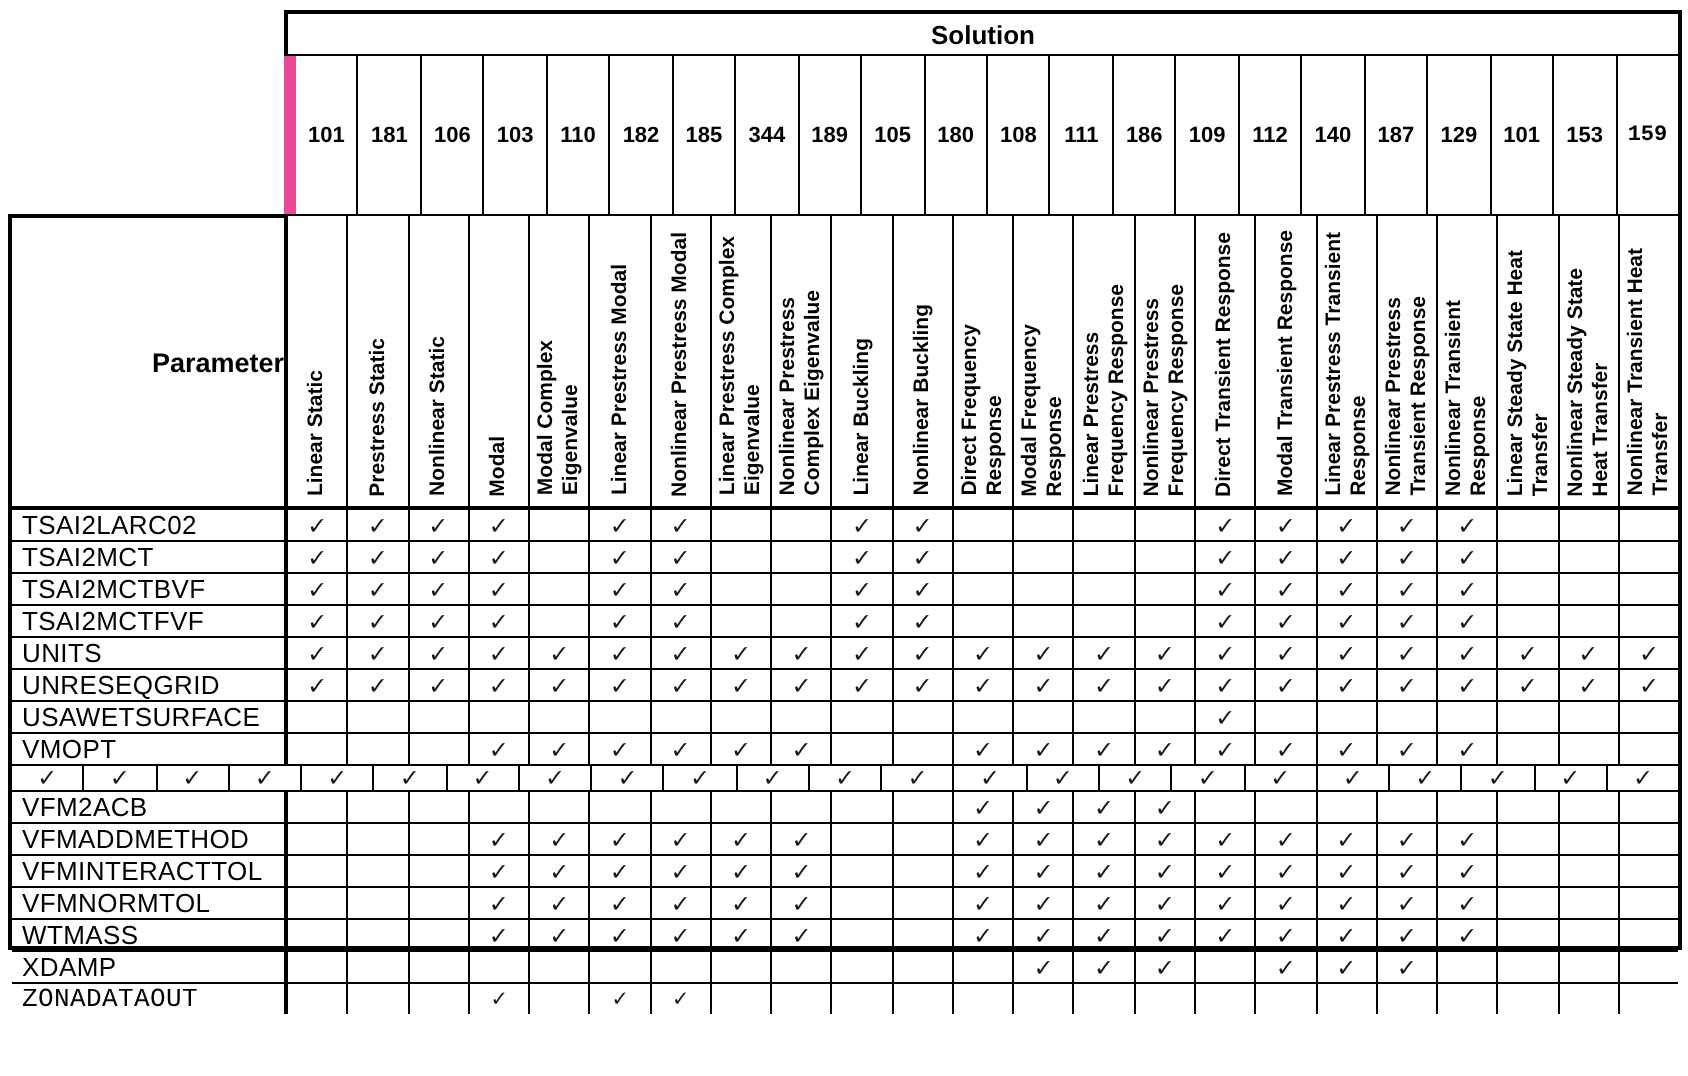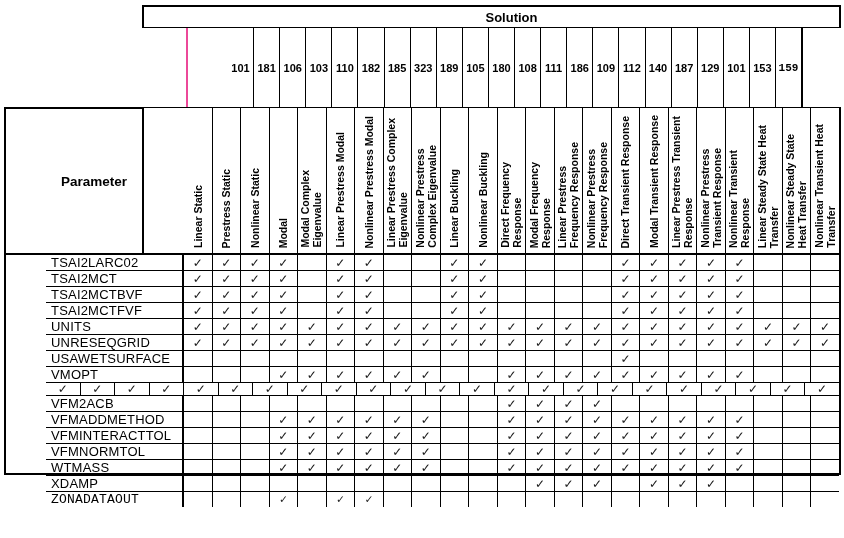--- a/index.html
+++ b/index.html
@@ -1,44 +1,44 @@
 <!DOCTYPE html>
 <html><head>
 <meta charset="utf-8">
 <style>
   html,body{margin:0;padding:0;background:#fff;}
   body{width:844px;height:538px;position:relative;font-family:"Liberation Sans",sans-serif;color:#000;}
   .stage{position:absolute;left:4px;top:5px;width:837px;height:531px;}
-  .abs{position:absolute;box-sizing:border-box;padding-left:40px;}
+  .abs{position:absolute;box-sizing:border-box;}
 
   
   .sol-title{left:138px;top:0;width:699px;height:23px;
     border-top:2px solid #000;border-left:2px solid #000;border-right:2px solid #000;border-bottom:1px solid #000;
     display:flex;align-items:center;justify-content:center;font-weight:bold;font-size:13px;}
 
   
-  .codes-row{left:138px;top:23px;width:617px;height:79px;
-    border-left:2px solid #ec4899;border-right:2px solid #000;display:flex;margin-left:44px;}
+  .codes-row{left:138px;top:23px;width:699px;height:79px;
+    border-left:6px solid #ec4899;border-right:2px solid #000;display:flex;}
   .code-cell{flex:1 1 0;box-sizing:border-box;border-right:1px solid #000;
     display:flex;align-items:center;justify-content:center;font-weight:bold;font-size:11px;}
   .codes-row .code-cell:last-child{border-right:none;font-family:Liberation Mono, monospace;}
 
   
   .names-row{left:138px;top:102px;width:699px;height:146px;
     border-left:2px solid #000;border-right:2px solid #000;border-top:1px solid #000;display:flex;}
   .name-cell{flex:1 1 0;box-sizing:border-box;border-right:1px solid #000;
     display:flex;align-items:flex-end;justify-content:center;padding-bottom:5px;overflow:hidden;}
   .names-row .name-cell:last-child{border-right:none;}
   .vtext{writing-mode:vertical-rl;transform:rotate(180deg);white-space:pre-line;
     font-weight:bold;font-size:10.5px;line-height:1.18;}
 
   
   .param-head{left:0;top:102px;width:138px;height:146px;
     border-top:2px solid #000;border-left:2px solid #000;
-    display:flex;align-items:center;justify-content:center;font-weight:bold;font-size:13.5px;}
+    display:flex;align-items:center;justify-content:flex-end;font-weight:bold;font-size:13.5px;}
 
   
   .body{left:0;top:248px;width:837px;height:222px;
     border:2px solid #000;display:flex;flex-direction:column;}
   .mrow{flex:1 1 0;display:flex;box-sizing:border-box;border-bottom:1px solid #000;}
   .body .mrow:last-child{border-bottom:none;font-family:Liberation Mono, monospace;}
   .plabel{width:138px;box-sizing:border-box;border-right:2px solid #000;flex:0 0 auto;
     display:flex;align-items:center;padding-left:5px;font-size:13px;letter-spacing:0.2px;}
   .ccell{flex:1 1 0;box-sizing:border-box;border-right:1px solid #000;
     display:flex;align-items:center;justify-content:center;}
@@ -53,21 +53,21 @@
     <span>Solution</span>
   </div>
   <div class="abs codes-row">
       <div class="code-cell">101</div>
       <div class="code-cell">181</div>
       <div class="code-cell">106</div>
       <div class="code-cell">103</div>
       <div class="code-cell">110</div>
       <div class="code-cell">182</div>
       <div class="code-cell">185</div>
-      <div class="code-cell">323</div>
+      <div class="code-cell">344</div>
       <div class="code-cell">189</div>
       <div class="code-cell">105</div>
       <div class="code-cell">180</div>
       <div class="code-cell">108</div>
       <div class="code-cell">111</div>
       <div class="code-cell">186</div>
       <div class="code-cell">109</div>
       <div class="code-cell">112</div>
       <div class="code-cell">140</div>
       <div class="code-cell">187</div>

